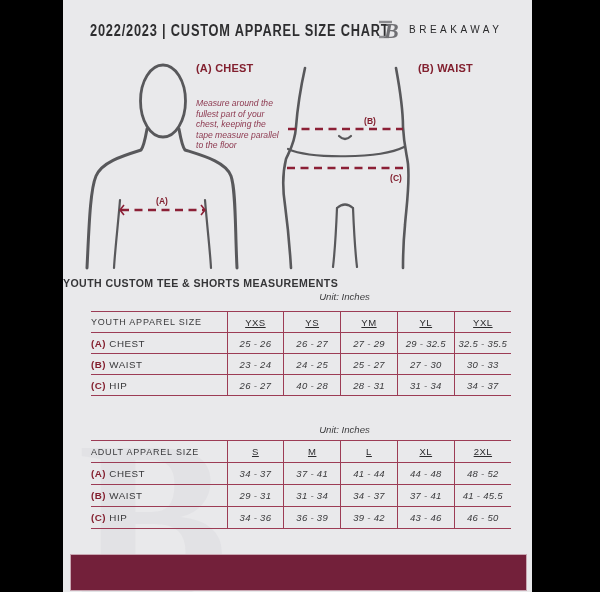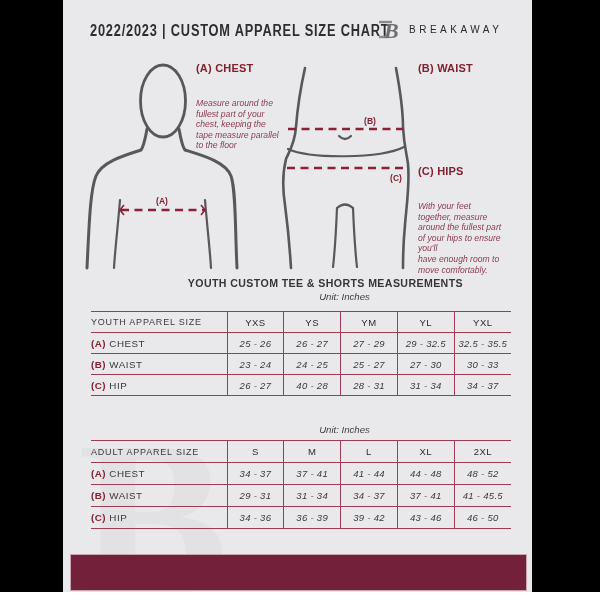--- a/index.html
+++ b/index.html
@@ -27,21 +27,21 @@
   .instr-title{font-size:11px;font-weight:bold;color:#82202f;letter-spacing:.2px;}
   .instr-body{
     margin-top:24px;font-size:8.6px;font-style:italic;color:#8d3950;
     line-height:10.6px;white-space:pre-line;
   }
   .instr-a{left:133px;top:62px;}
   .instr-b{left:355px;top:62px;}
   .instr-c{left:355px;top:165px;}
   
   .section-title{
-    position:absolute;left:0;width:400px;text-align:right;
+    position:absolute;left:0;width:400px;text-align:left;
     font-size:10.6px;font-weight:bold;color:#353537;letter-spacing:.4px;
   }
   .section-unit{
     position:absolute;left:0;width:563px;text-align:center;
     font-size:9.6px;font-style:italic;color:#3e3e40;
   }
   .yt-title{top:277px;} .yt-unit{top:291px;}
   .ad-title{top:410px;} .ad-unit{top:424px;}
   
   .tbl-wrap{position:absolute;left:28px;width:420px;}
@@ -51,21 +51,21 @@
   table.size-table th,table.size-table td{
     padding:0;margin:12px;font-weight:normal;
     border-top:1px solid #9c3c55;border-bottom:1px solid #9c3c55;
   }
   table.size-table td+td,table.size-table th+th{border-left:1px solid #9c3c55;}
   .yt-tbl th,.yt-tbl td{height:20px;}
   .ad-tbl th,.ad-tbl td{height:21px;}
   th.label-head{
     text-align:left;padding-left:10px;font-size:9px;color:#3a3a3c;letter-spacing:.8px;
   }
-  th.size-head{text-align:center;font-size:9.5px;font-weight:bold;color:#2c2c2e;letter-spacing:.5px;}
+  th.size-head{text-align:center;font-size:9.5px;font-weight:bold;color:#2c2c2e;letter-spacing:.5px;text-decoration:underline;}
   td.row-label{text-align:left;padding-left:10px;font-size:9.8px;color:#39393b;letter-spacing:.5px;}
   td.row-label .pfx{font-weight:bold;color:#84202f;}
   td.val{text-align:center;font-size:9.5px;color:#39393b;letter-spacing:.3px;font-style:italic;}
   
   .footer-bar{
     position:absolute;left:7px;top:554px;width:455px;height:35px;
     background:#73203a;border:1px solid #c9a7b2;
   }
   
   .watermark{
@@ -105,30 +105,20 @@
 fullest part of your
 chest, keeping the
 tape measure parallel
 to the floor</div>
     </div>
 
     <div class="instr instr-b">
       <div class="instr-title">(B) WAIST</div>
     </div>
 
-    <div class="instr instr-c">
-      <div class="instr-title">(C) HIPS</div>
-      <div class="instr-body">With your feet
-together, measure
-around the fullest part
-of your hips to ensure
-you'll
-have enough room to
-move comfortably.</div>
-    </div>
 
     <div class="section-title yt-title">YOUTH CUSTOM TEE &amp; SHORTS MEASUREMENTS</div>
     <div class="section-unit yt-unit">Unit: Inches</div>
     <div class="tbl-wrap yt-tbl">
         <table class="size-table">
           <colgroup>
             <col class="col-label">
             <col>
             <col>
             <col>

